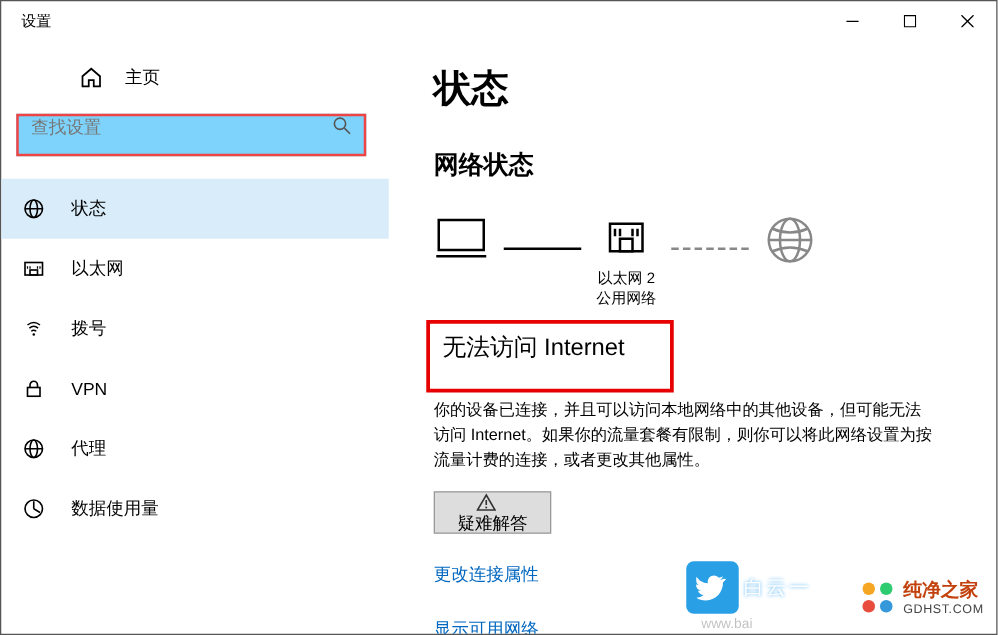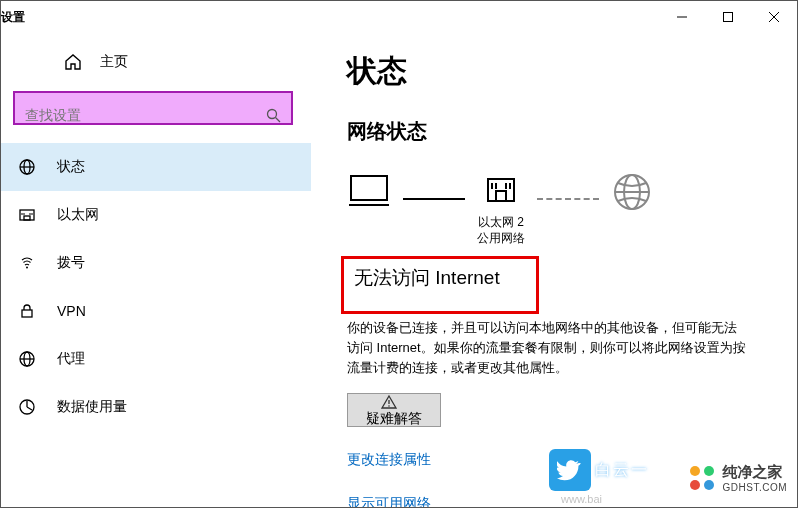--- a/index.html
+++ b/index.html
@@ -11,21 +11,21 @@
     width: 798px;
     height: 508px;
     overflow: hidden;
     border: 1px solid #555;
     position: relative;
   }
   .titlebar {
     height: 32px;
     display: flex;
     align-items: center;
-    font-weight: bold;
+    padding-left: 16px;
   }
   .titlebar-title { font-size: 12px; }
   .win-controls { margin-left: auto; display: flex; }
   .win-btn {
     width: 46px; height: 32px;
     display: flex; align-items: center; justify-content: center;
     font-family: "Segoe UI Symbol", sans-serif;
     font-size: 11px;
   }
   .content {
@@ -42,24 +42,24 @@
     display: flex; align-items: center;
     padding: 12px 16px;
     margin-bottom: 8px;
     margin-left: 47px;
   }
   .home-row .icon { width: 20px; margin-right: 16px; }
   .search-wrap { padding: 0 12px; margin-bottom: 18px; }
   .search {
     width: 280px;
     height: 34px;
-    border: 2px solid #a21caf;
-    display: flex; align-items: flex-end;
+    border: 2px solid #ef4444;
+    display: flex; align-items: flex-start;
     padding: 0 10px;
-    background: #f0abfc;
+    background: #7dd3fc;
   }
   .search input {
     flex: 1; border: none; outline: none;
     font-size: 14px; color: #666;
     background: transparent;
     font-family: inherit;
   }
   .search input::placeholder { color: #777; }
   .search-icon { color: #555; font-size: 14px; }
   .category {
@@ -147,21 +147,21 @@
     border-radius: 6px;
     display: flex; align-items: center; justify-content: center;
   }
   .wm1-text { color: #fff; font-size: 16px; letter-spacing: 2px; text-shadow: 0 0 3px #3fa9f5; }
   .watermark2 {
     position: absolute;
     bottom: 14px; right: 10px;
     display: flex; align-items: center;
     gap: 6px;
   }
-  .wm2-text { font-size: 15px; font-weight: 700; color: #404040; }
+  .wm2-text { font-size: 15px; font-weight: 700; color: #c2410c; }
   .wm2-sub { font-size: 10px; color: #444; letter-spacing: 0.5px; }
   .watermark-baidu {
     position: absolute;
     bottom: 2px; left: 560px;
     font-size: 11px; color: rgba(0,0,0,0.25);
   }
 </style>
 </head>
 <body>
 

